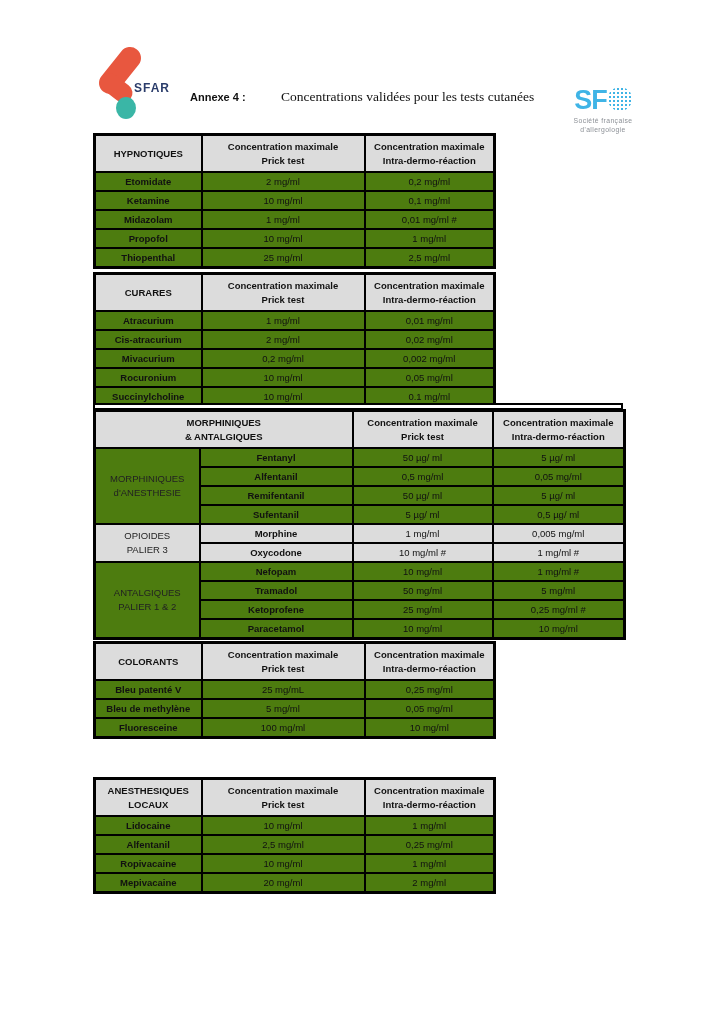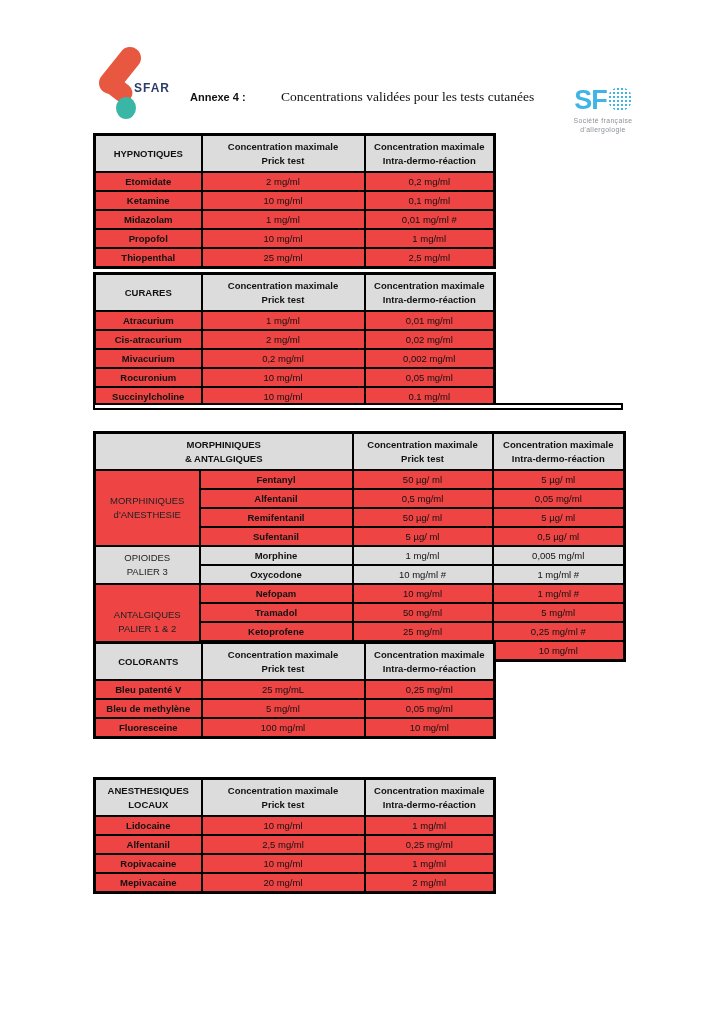--- a/index.html
+++ b/index.html
@@ -39,21 +39,21 @@
     background-image:radial-gradient(circle,var(--sfa_blue) 1.1px,transparent 1.5px);
     background-size:4px 4px;vertical-align:top;margin-top:1px;margin-left:1px;
   }
   .sfa-sub{
     margin-top:2px;font-size:6.8px;line-height:1.35;color:var(--sfa_gray);
     letter-spacing:.4px;white-space:pre-line;
   }
 
   
   table.ctable{
-    position:absolute;border-collapse:collapse;table-layout:fixed;background:#ef4444;
+    position:absolute;border-collapse:collapse;table-layout:fixed;background:#4d7c0f;
   }
   table.ctable,
   table.ctable th,
   table.ctable td{border:2px solid var(--border_color);}
   table.ctable{border-width:3px;}
   table.ctable th{
     background:var(--table_header_bg);font-weight:bold;font-size:9.5px;
     height:33px;line-height:1.4;text-align:center;vertical-align:middle;
     white-space:pre-line;padding:1px 3px;
   }
@@ -64,21 +64,21 @@
   td.drug{font-weight:bold;}
   td.grp{font-weight:normal;line-height:1.45;color:#222;}
   tr.shaded td{background:var(--shaded_row_bg);}
 
   .t-hypnotiques{left:93px;top:133px;width:400px;}
   .t-curares   {left:93px;top:272px;width:400px;}
   .row-strip{
     position:absolute;left:93px;top:403px;width:530px;height:7px;
     border:2px solid var(--border_color);background:#fff;box-sizing:border-box;
   }
-  .t-morphiniques{left:93px;top:431px;width:530px;}
+  .t-morphiniques{left:93px;top:409px;width:530px;}
   .t-colorants {left:93px;top:641px;width:400px;}
   .t-anesthesiques{left:93px;top:777px;width:400px;}
 </style>
 </head>
 <body>
 
 <div class="page">
 
   <div class="sfar-logo">
     <svg width="100" height="80" viewBox="0 0 100 80">

